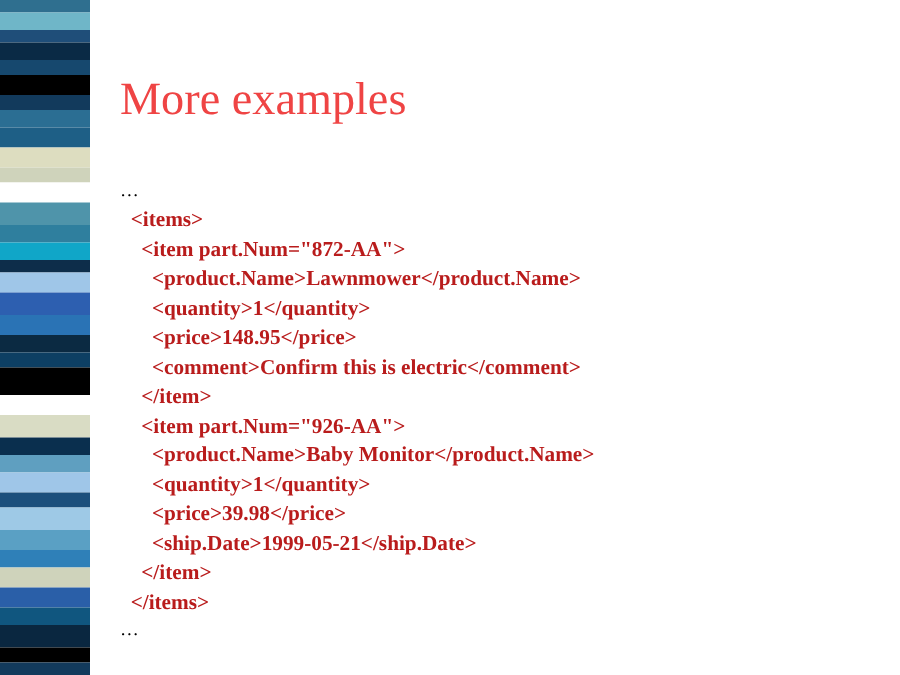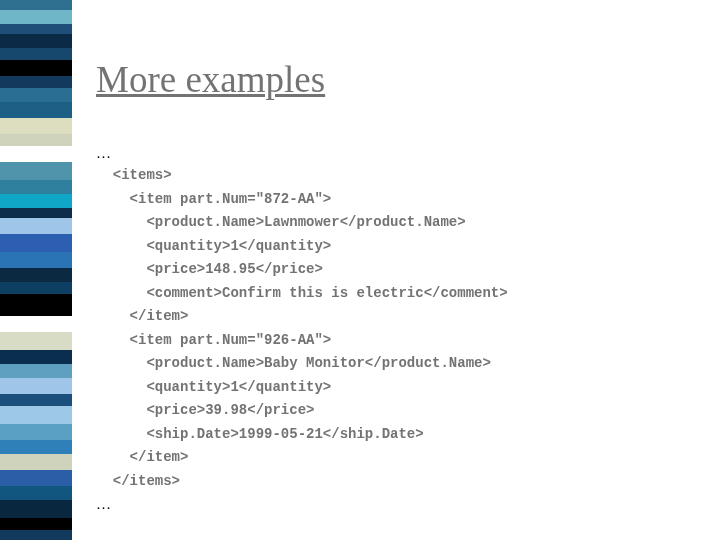--- a/index.html
+++ b/index.html
@@ -32,42 +32,41 @@
     position: absolute;
     left: 0;
     width: 72px;
   }
   .title {
     position: absolute;
     left: 96px;
     top: 58px;
     font-family: "Liberation Serif", serif;
     font-size: 37px;
-    color: #737373;
+    color: #ef4444;
     letter-spacing: 0px;
     white-space: nowrap;
-    text-decoration: underline;
   }
   .body-block {
     position: absolute;
     left: 96px;
     top: 142px;
     width: 600px;
   }
   .ellipsis-line {
     font-family: "Liberation Serif", serif;
     font-size: 15px;
     color: #000000;
     line-height: 22px;
     height: 22px;
   }
   .code {
-    font-family: Liberation Mono, monospace;
-    font-size: 14px;
-    color: #737373;
+    font-family: Liberation Serif, serif;
+    font-size: 17px;
+    color: #b91c1c;
     line-height: 23.5px;
     white-space: pre;
     font-weight: bold;
   }
   .code-line {
     white-space: pre;
     height: 23.5px;
   }
 </style>
 </head>

